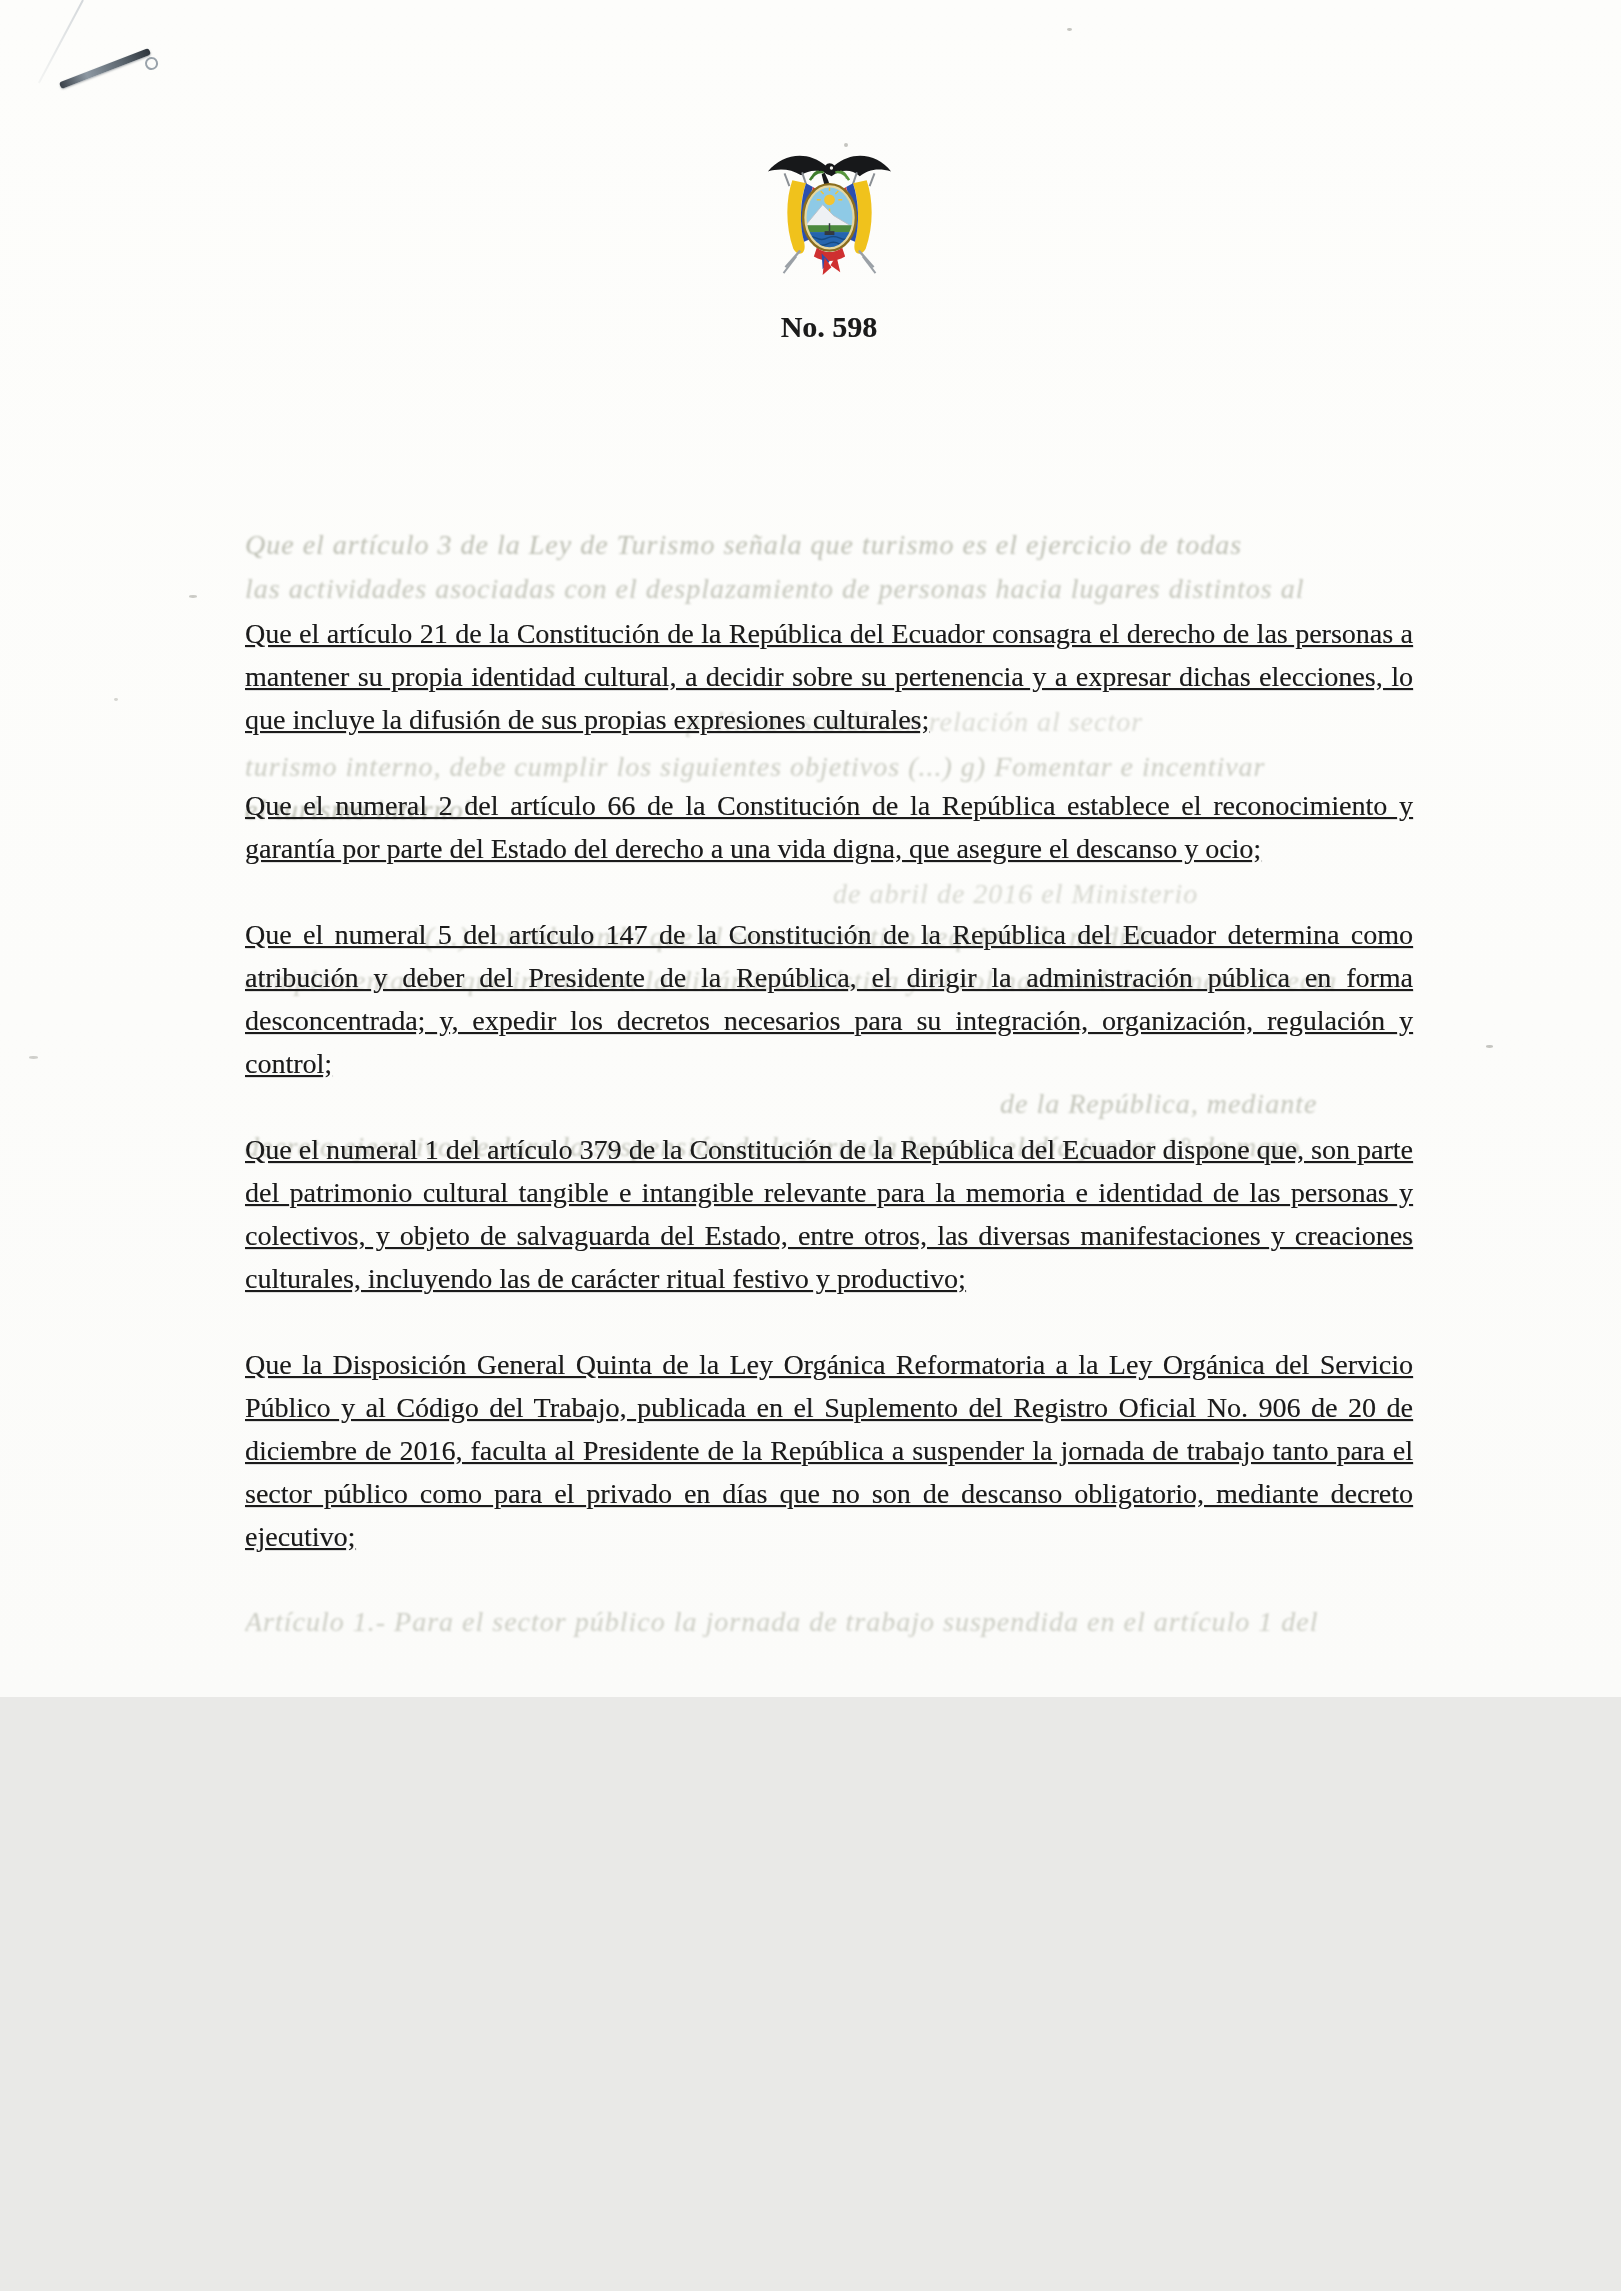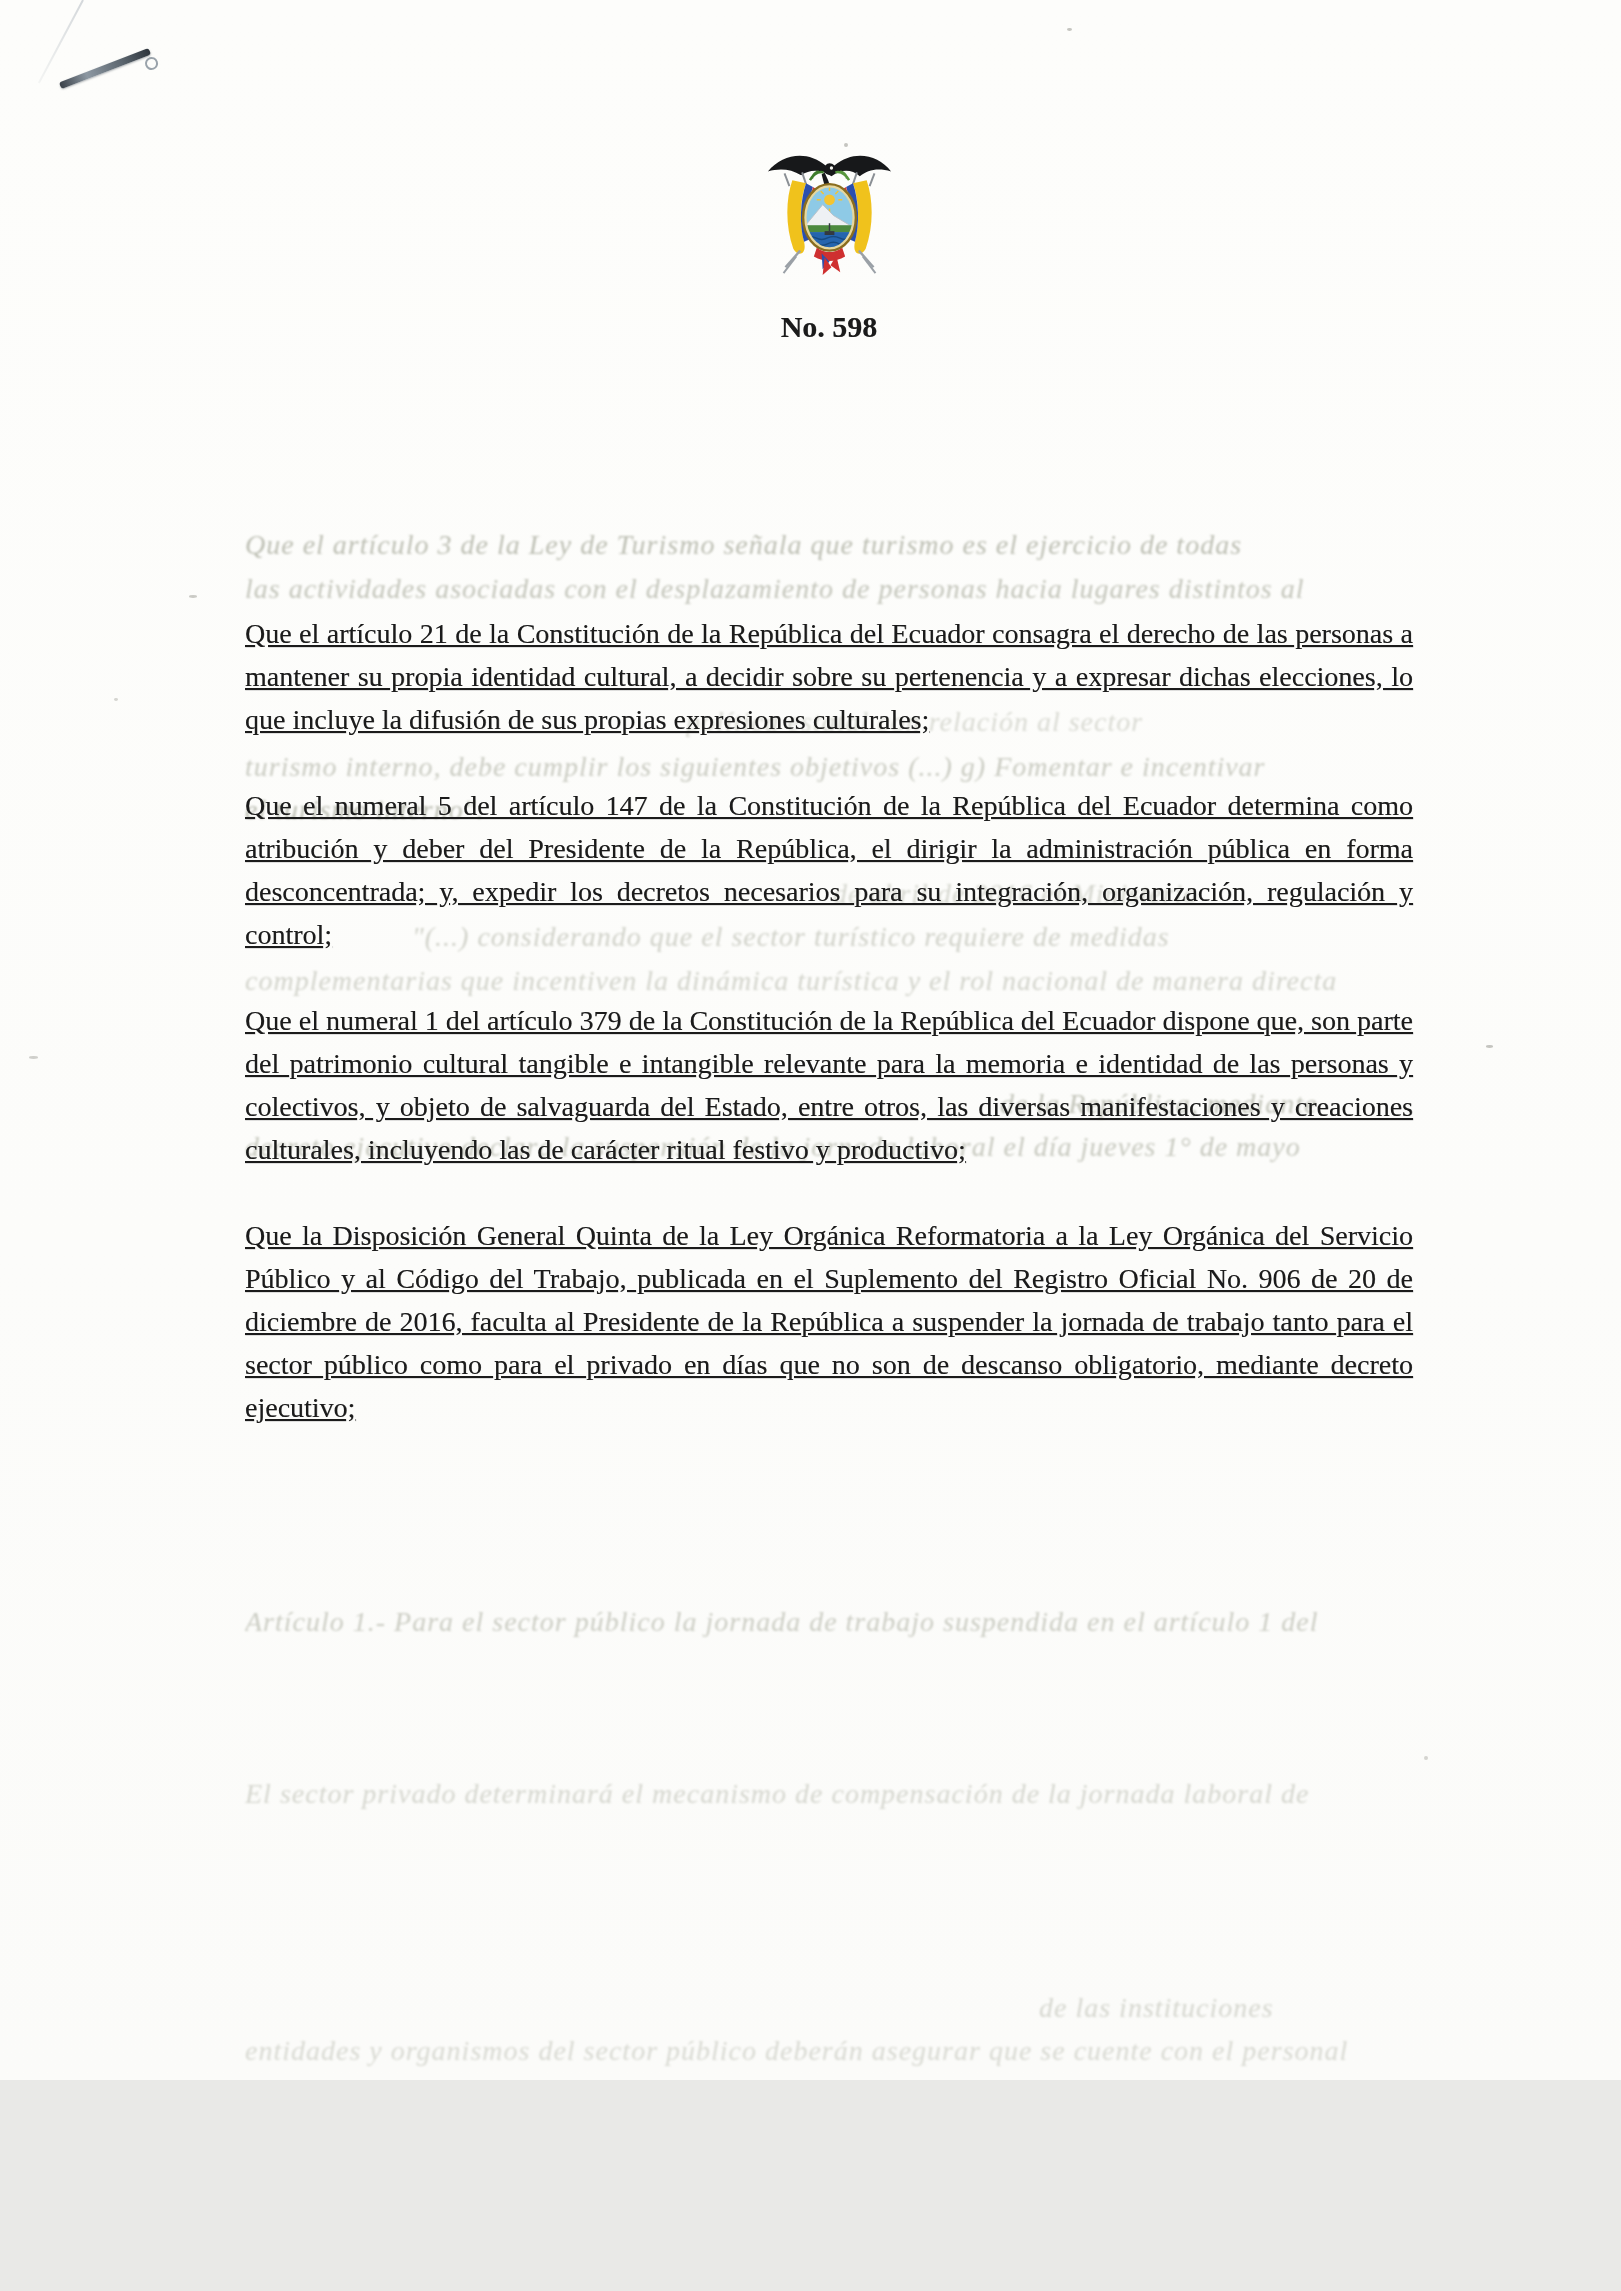--- a/index.html
+++ b/index.html
@@ -1,18 +1,18 @@
 <!DOCTYPE html>
 <html><head>
 <meta charset="utf-8">
 <title>No. 598</title>
 <style>
   html,body{margin:0;padding:0;background:#e9e9e7;}
   .page{
-    position:relative;width:1621px;height:2080px;margin:0 auto;
+    position:relative;width:1621px;height:1697px;margin:0 auto;
     background:linear-gradient(180deg,#fdfdfb 0%,#fcfcfa 60%,#fbfbf9 100%);
     overflow:hidden;
     font-family:"Liberation Serif","DejaVu Serif",serif;
   }
   
   .ink{position:absolute;z-index:2;color:#1b1b1b;
        text-shadow:0.3px 0.3px 0.6px rgba(25,25,25,.45);}
   .center{left:245px;width:1168px;text-align:center;}
   .decree-number{top:310px;font-size:30px;font-weight:bold;}
   .president-name{top:378px;font-size:31px;font-weight:bold;letter-spacing:0.5px;}
@@ -128,20 +128,21 @@
       <path d="M60,113 L61,129 L68,121 Z" fill="#2a4fae"></path>
       <path d="M63,117 L61,135 L70,127 Z" fill="#cf3030"></path>
       <path d="M75,115 L79,132 L69,125 Z" fill="#cf3030"></path>
     </svg>
   </div>
 
   <div class="ink center decree-number">No. 598</div>
 
   <div class="ink body-text">
     <p>Que el artículo 21 de la Constitución de la República del Ecuador consagra el derecho de las personas a mantener su propia identidad cultural, a decidir sobre su pertenencia y a expresar dichas elecciones, lo que incluye la difusión de sus propias expresiones culturales;</p>
+    <p>Que el numeral 2 del artículo 66 de la Constitución de la República establece el reconocimiento y garantía por parte del Estado del derecho a una vida digna, que asegure el descanso y ocio;</p>
     <p>Que el numeral 5 del artículo 147 de la Constitución de la República del Ecuador determina como atribución y deber del Presidente de la República, el dirigir la administración pública en forma desconcentrada; y, expedir los decretos necesarios para su integración, organización, regulación y control;</p>
     <p>Que el numeral 1 del artículo 379 de la Constitución de la República del Ecuador dispone que, son parte del patrimonio cultural tangible e intangible relevante para la memoria e identidad de las personas y colectivos, y objeto de salvaguarda del Estado, entre otros, las diversas manifestaciones y creaciones culturales, incluyendo las de carácter ritual festivo y productivo;</p>
     <p>Que la Disposición General Quinta de la Ley Orgánica Reformatoria a la Ley Orgánica del Servicio Público y al Código del Trabajo, publicada en el Suplemento del Registro Oficial No. 906 de 20 de diciembre de 2016, faculta al Presidente de la República a suspender la jornada de trabajo tanto para el sector público como para el privado en días que no son de descanso obligatorio, mediante decreto ejecutivo;</p>
   </div>
 
   <div class="artifact crease"></div>
   <div class="artifact staple"></div>
   <div class="artifact staple-eye"></div>
   <div class="artifact scan-bottom-edge"></div>
   <div class="artifact scan-bottom-soft"></div>

